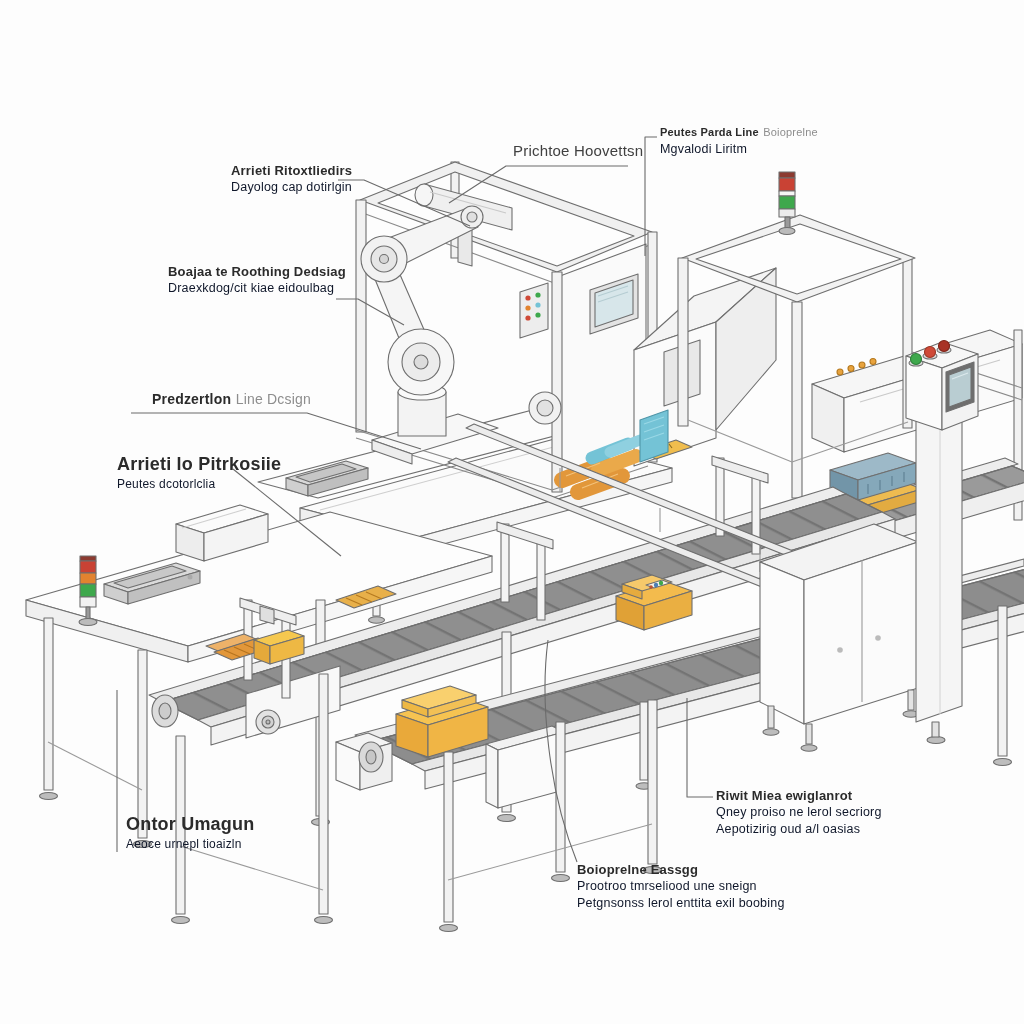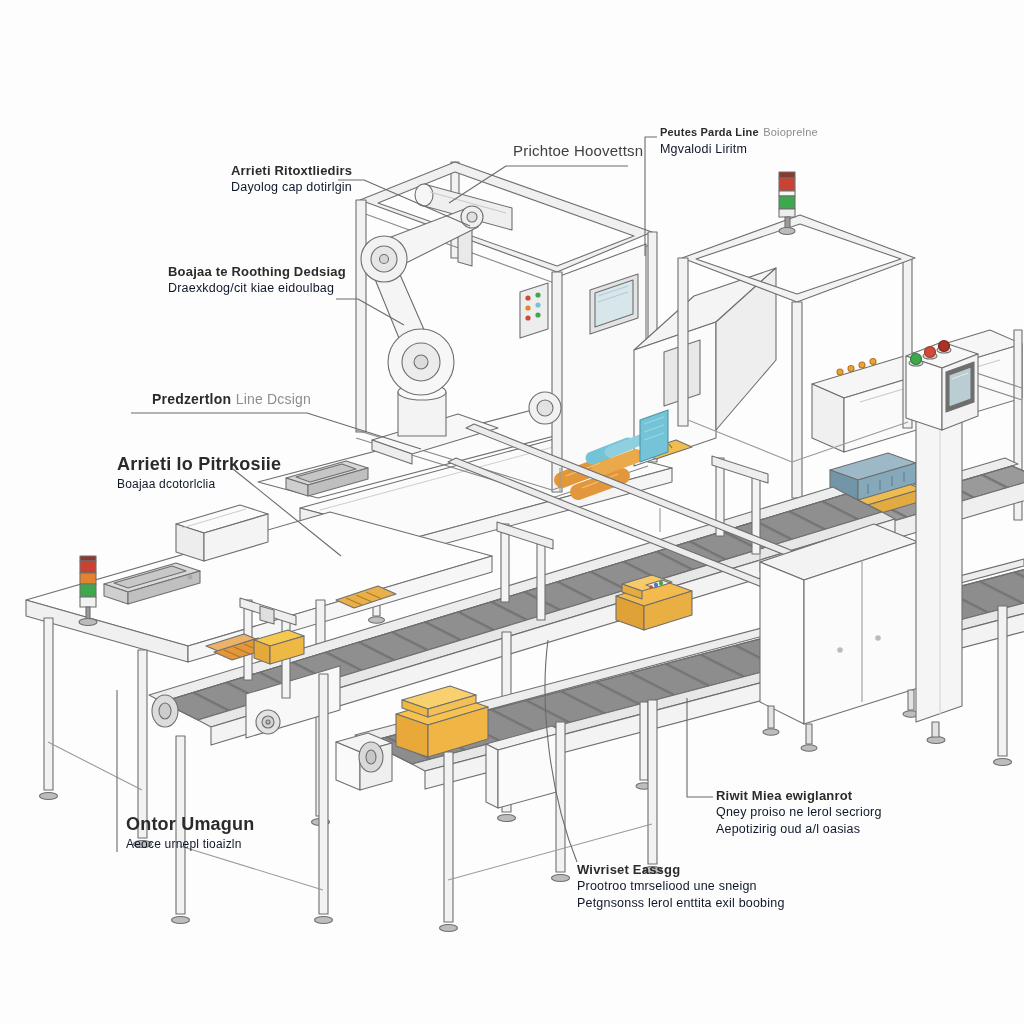--- a/index.html
+++ b/index.html
@@ -395,36 +395,36 @@
   <div class="s">Draexkdog/cit kiae eidoulbag</div>
 </div>
 
 <div class="ann" id="ann-production" style="left:152px;top:389px">
   <span class="t">Predzertlon</span>
   <span class="tl">Line Dcsign</span>
 </div>
 
 <div class="ann" id="ann-arrival" style="left:117px;top:453px">
   <div class="t">Arrieti lo Pitrkosiie</div>
-  <div class="s">Boajaa dcotorlclia</div>
+  <div class="s">Peutes dcotorlclia</div>
 </div>
 
 <div class="ann" id="ann-outer" style="left:126px;top:813px">
   <div class="t">Ontor Umagun</div>
   <div class="s">Aeoce urnepl tioaizln</div>
 </div>
 
 <div class="ann" id="ann-exit" style="left:716px;top:788px">
   <div class="t">Riwit Miea ewiglanrot</div>
   <div class="s">Qney proiso ne lerol secriorg</div>
   <div class="s">Aepotizirig oud a/l oasias</div>
 </div>
 
 <div class="ann" id="ann-extended" style="left:577px;top:862px">
-  <div class="t">Wivriset Eassgg</div>
+  <div class="t">Boioprelne Eassgg</div>
   <div class="s">Prootroo tmrseliood une sneign</div>
   <div class="s">Petgnsonss lerol enttita exil boobing</div>
 </div>
 
 </div>
 
 <style>
   #ann-picking{left:513px;top:141px;}
 </style>
 

